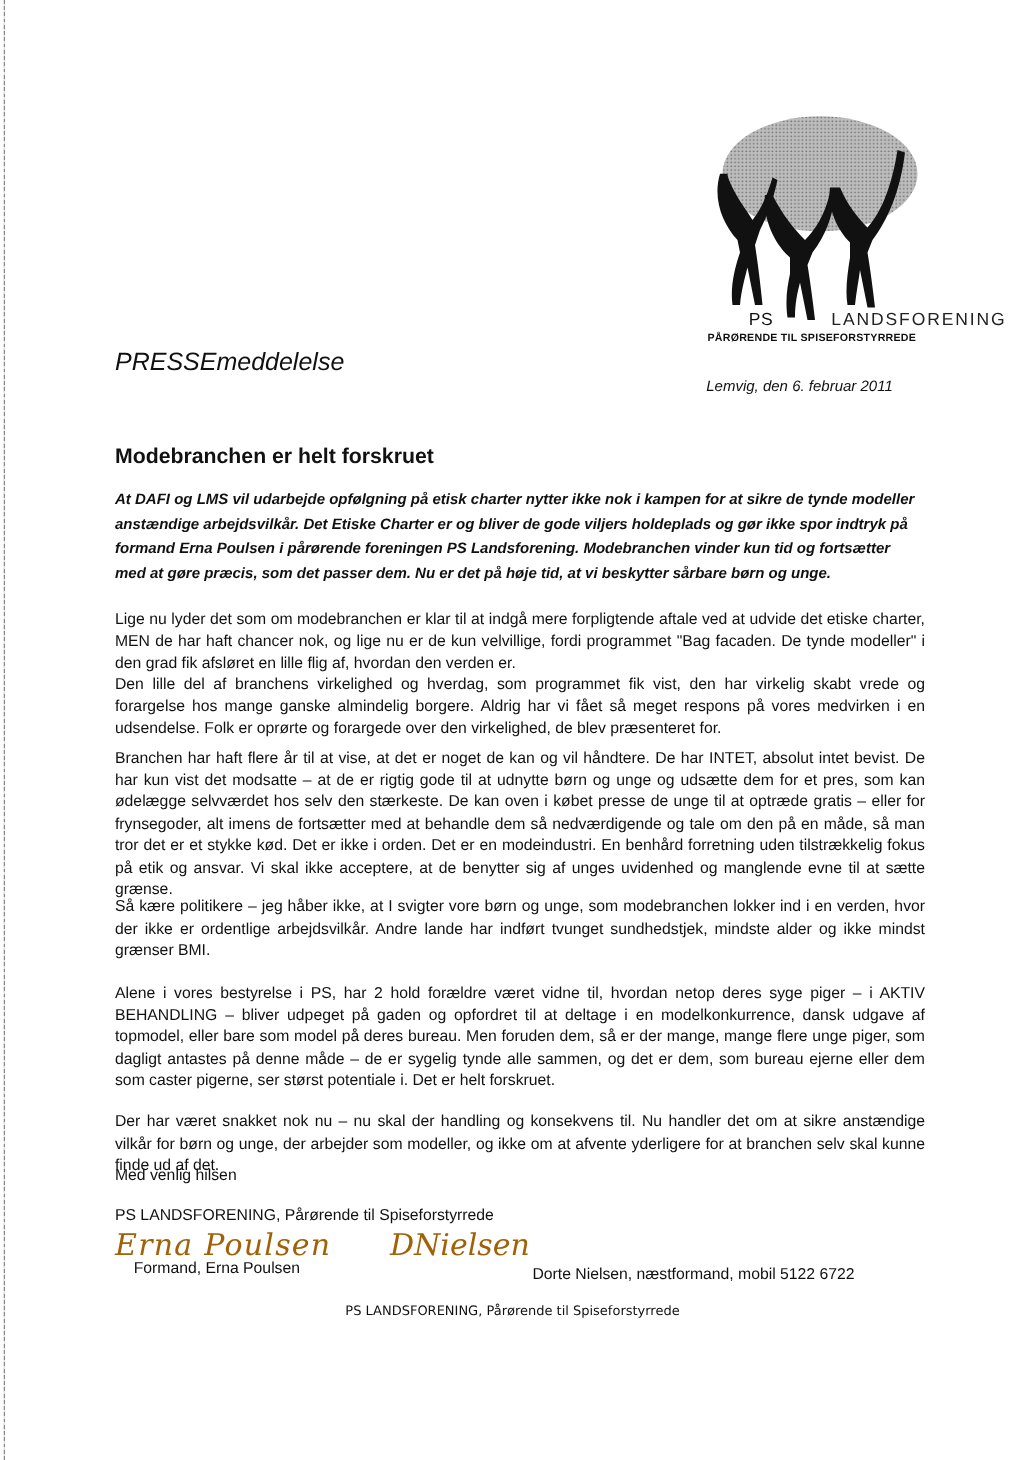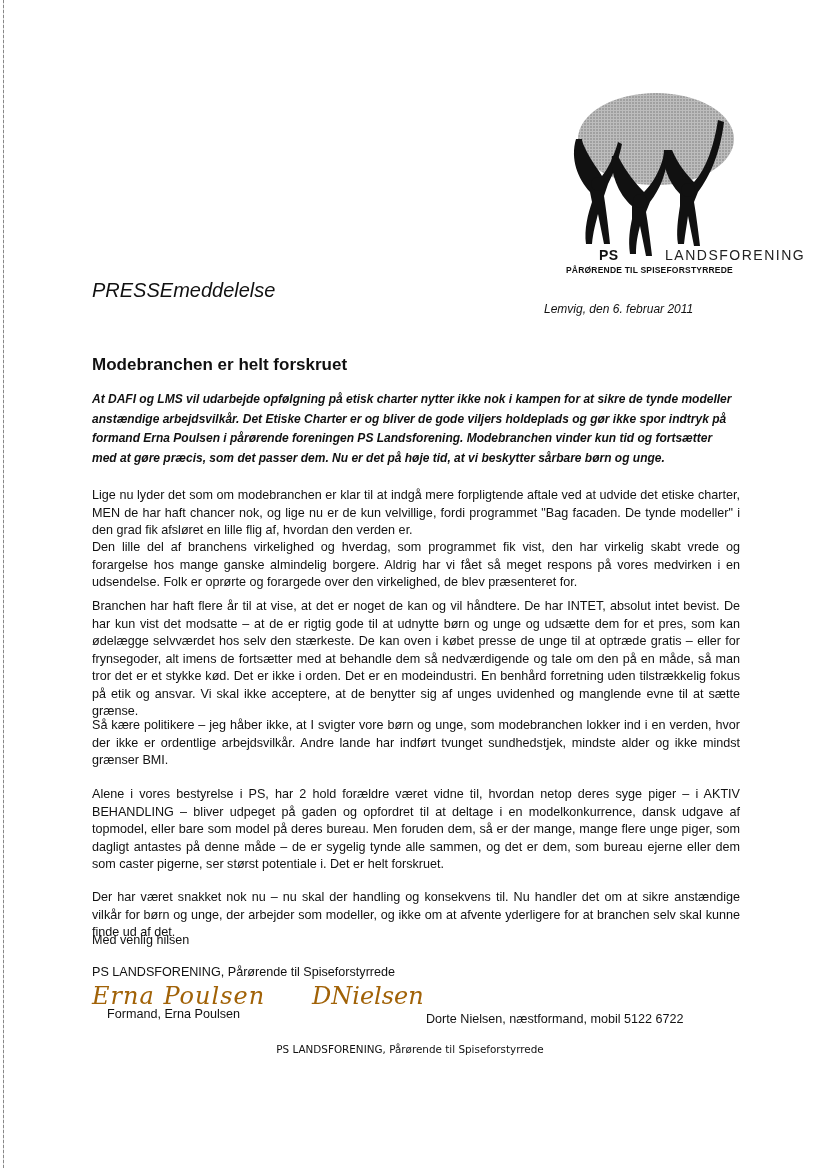--- a/index.html
+++ b/index.html
@@ -1,24 +1,24 @@
 <!DOCTYPE html>
 <html><head>
 <meta charset="utf-8">
 <style>
   html, body { margin: 0; padding: 0; background: #ffffff; }
   body { width: 825px; height: 1168px; position: relative; overflow: hidden; font-family: "Liberation Sans", sans-serif; color: #111; }
   .scan-edge { position: absolute; left: 3px; top: 0; width: 1px; height: 1168px; background: repeating-linear-gradient(#888 0 3px, #ddd 3px 5px); }
   .logo { position: absolute; left: 548px; top: 84px; width: 200px; height: 180px; }
   .org-name { position: absolute; left: 566px; top: 247px; font-size: 14px; letter-spacing: 1.5px; white-space: nowrap; }
-  .org-name b { font-weight: bold; letter-spacing: 0.5px; padding-left: 33px; }
+  .org-name b { font-weight: normal; letter-spacing: 0.5px; padding-left: 33px; }
   .org-name .thin { font-weight: normal; color: #222; margin-left: 41px; }
   .org-sub { position: absolute; left: 566px; top: 265px; font-size: 8.5px; font-weight: bold; white-space: nowrap; letter-spacing: 0.2px; }
   .press { position: absolute; left: 92px; top: 279px; font-size: 20px; font-weight: normal; font-style: italic; }
-  .date { position: absolute; left: 544px; top: 302px; font-size: 12px; font-style: italic; }
+  .date { position: absolute; left: 565px; top: 302px; font-size: 12px; font-style: italic; }
   .headline { position: absolute; left: 92px; top: 355px; font-size: 17px; font-weight: bold; }
   .lead { position: absolute; left: 92px; top: 390px; width: 646px; font-size: 12px; font-weight: bold; font-style: italic; line-height: 19.5px; }
   .body { position: absolute; left: 92px; width: 648px; font-size: 12.6px; line-height: 17.5px; text-align: justify; }
   .p1 { top: 487px; }
   .p2 { top: 539px; }
   .p3 { top: 598px; }
   .p4 { top: 717px; }
   .p5 { top: 786px; }
   .p6 { top: 889px; }
   .closing { position: absolute; left: 92px; top: 933px; font-size: 12.6px; }

